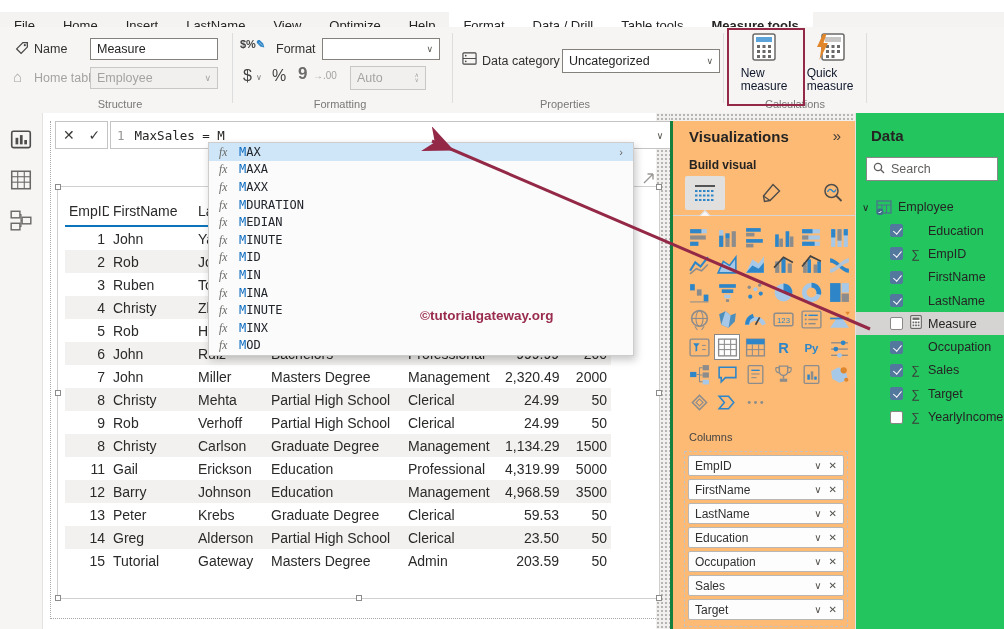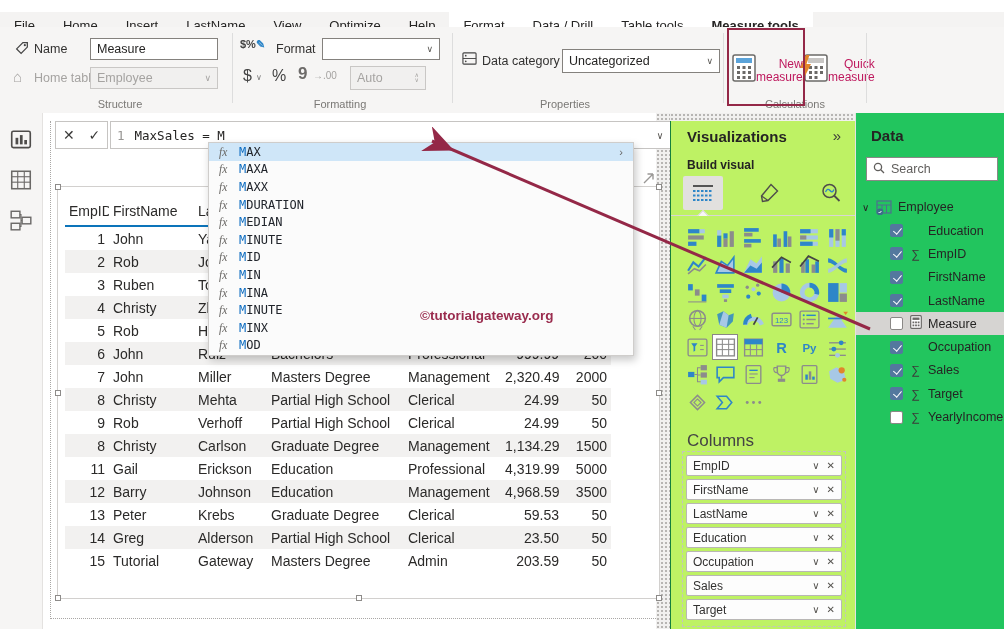--- a/index.html
+++ b/index.html
@@ -18,22 +18,22 @@
           border-bottom:1px solid #d8d6d4;font-size:12.5px}
   .vsep{position:absolute;top:6px;height:70px;width:1px;background:#ddd}
   .glabel{position:absolute;bottom:3px;font-size:11px;color:#7a7875;width:120px;text-align:center}
   .rlabel{position:absolute;font-size:12.5px;color:#323130;white-space:nowrap}
   .rlabel.dis{color:#a5a3a1}
   .tbox{position:absolute;background:#fff;border:1px solid #84817d;display:flex;align-items:center;
         padding:0 6px;font-size:12.5px;box-sizing:border-box;white-space:nowrap}
   .tbox .chev{margin-left:auto;font-size:9px;color:#55534f}
   .tbox.dis{background:#f1f0ef;border-color:#c9c7c5;color:#a5a3a1}
   .ric{position:absolute;color:#444;font-size:14px;line-height:1}
-  .calcbtn{position:absolute;width:64px;height:72px;display:flex;flex-direction:row;align-items:center;
-           font-size:12px;color:#be185d;text-align:right;cursor:pointer}
+  .calcbtn{position:absolute;width:64px;height:72px;display:flex;flex-direction:column;align-items:center;
+           font-size:12px;color:#0f172a;text-align:left;cursor:pointer}
   .calcbtn .lbl{margin-top:3px;line-height:13px}
   #nm-annotation{position:absolute;left:727px;top:28px;width:74px;height:74px;border:2px solid #942847;z-index:40;pointer-events:none}
 
   
   #rail{position:absolute;left:0;top:113px;width:42px;height:516px;background:#f6f5f4;border-right:1px solid #e4e2e0}
   .railbtn{position:absolute;left:9px;width:24px;height:24px;cursor:pointer}
 
   
   #canvas{position:absolute;left:43px;top:113px;width:613px;height:516px;background:#fff}
   #canvas-left-dots{position:absolute;left:50px;top:121px;height:498px;width:0;border-left:1px dotted #a9a7a5}
@@ -68,34 +68,34 @@
   .dd-row{height:17.6px;display:flex;align-items:center;padding-left:10px;cursor:pointer}
   .dd-row.sel{background:#cfe6f8}
   .dd-row .fx{font-family:"Liberation Serif",serif;font-style:italic;font-size:11.5px;color:#6a6865;width:20px}
   .dd-name{font-family:"DejaVu Sans Mono",monospace;font-size:12px}
   .dd-name .pre{color:#0d6cc0}
   .dd-name .rest{color:#20242b}
   .ddchev{margin-left:auto;margin-right:10px;font-size:11px;color:#666}
   #watermark{position:absolute;left:420px;top:308px;z-index:32;font-size:13.5px;font-weight:bold;color:#9a2c4e}
 
   
-  #vizpane{position:absolute;left:670px;top:121px;width:185px;height:508px;background:#bef264;border-left:1px solid #15803d;box-sizing:border-box}
+  #vizpane{position:absolute;left:670px;top:121px;width:185px;height:508px;background:#fdba74;border-left:3px solid #15803d;box-sizing:border-box}
   #viz-title{position:absolute;left:16px;top:7px;font-size:15px;font-weight:bold;color:#252423}
   #viz-collapse{position:absolute;right:14px;top:6px;font-size:15px;color:#3b3a39;cursor:pointer}
   #build-label{position:absolute;left:16px;top:37px;font-size:12px;font-weight:bold;color:#252423}
   .viztab{position:absolute;top:55px;width:40px;height:34px;display:flex;align-items:center;justify-content:center;cursor:pointer}
   .viztab.on{background:#e2e0de;border-radius:2px}
   #viz-divider{position:absolute;left:0;top:94px;width:185px;height:1px;background:#d8d6d4}
   #viz-notch{position:absolute;left:26px;top:88px;width:12px;height:7px;overflow:hidden}
   #viz-notch::after{content:"";position:absolute;left:1px;top:3px;width:8px;height:8px;background:#f8f7f6;
                     border:1px solid #d8d6d4;transform:rotate(45deg)}
   #gallery{position:absolute;left:13px;top:103px;display:grid;grid-template-columns:repeat(6,28px);grid-auto-rows:27.5px}
   .vicon{width:26px;height:26px;display:flex;align-items:center;justify-content:center;cursor:pointer}
   .vicon.vsel{border:1px solid #8a8886;background:#fff;box-sizing:border-box}
-  #columns-label{position:absolute;left:16px;top:310px;font-size:17px;color:#444}
+  #columns-label{position:absolute;left:16px;top:310px;font-size:11px;color:#444}
   #wells{position:absolute;left:11px;top:330px;width:164px;border:1px dashed #c4c2c0;padding:3px;box-sizing:border-box}
   .pill{height:21px;background:#fdfdfd;border:1px solid #b9b7b5;border-radius:2px;margin-bottom:3px;
         display:flex;align-items:center;font-size:12px;color:#323130;padding:0 6px;box-sizing:border-box}
   .pill .pops{margin-left:auto;display:flex;gap:7px;color:#55534f}
   .pill .pops span{cursor:pointer;font-size:10px}
 
   
   #datapane{position:absolute;left:855px;top:113px;width:149px;height:516px;background:#22c55e;border-left:1px solid #e4e2e0;box-sizing:border-box}
   #data-title{position:absolute;left:15px;top:14px;font-size:15px;font-weight:bold}
   #searchbox{position:absolute;left:10px;top:44px;width:132px;height:24px;background:#fff;border:1px solid #8a8886;

